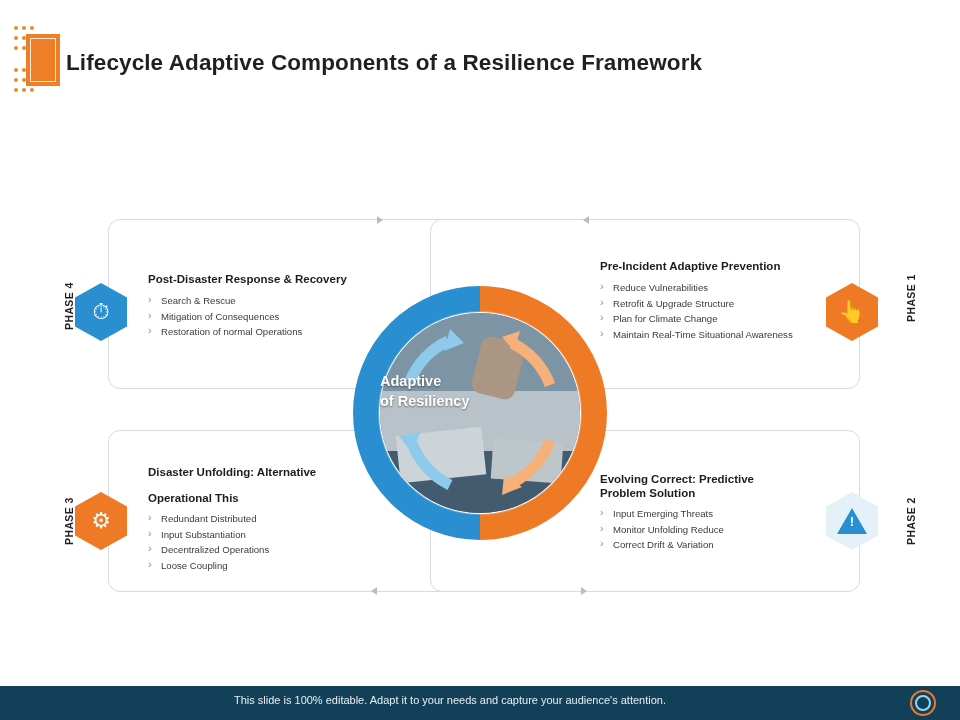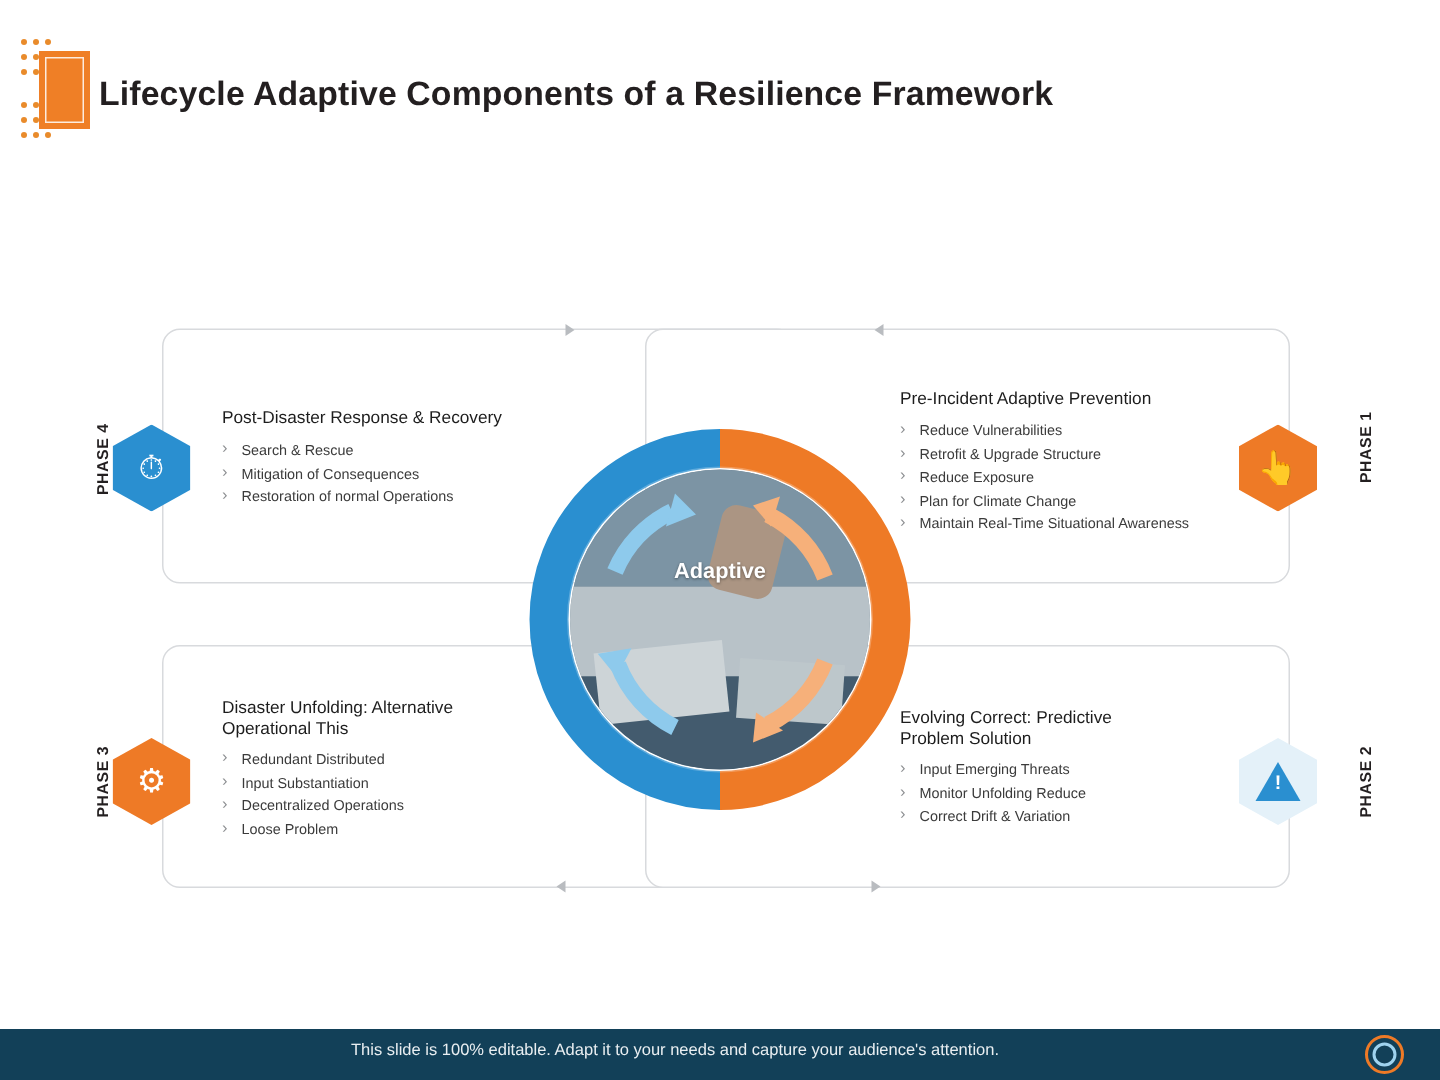--- a/index.html
+++ b/index.html
@@ -48,21 +48,21 @@
   .panel.br{left:430px;top:430px;width:428px;height:160px;}
 
   
   .tick{position:absolute;width:0;height:0;}
   .tick.right{border-top:4px solid transparent;border-bottom:4px solid transparent;border-left:6px solid #b9bcc0;}
   .tick.left{border-top:4px solid transparent;border-bottom:4px solid transparent;border-right:6px solid #b9bcc0;}
 
   
   .block{position:absolute;}
   .block h3{
-    margin:0 0 6px 0;font-size:11.5px;font-weight:normal;color:#1d1d1d;line-height:15px;
+    margin:0 0 6px 0;font-size:11.5px;font-weight:bold;color:#1d1d1d;line-height:15px;
   }
   .block ul{margin:0;padding:0;list-style:none;}
   .block li{
     font-size:9.6px;color:#3b3b3b;line-height:15.5px;
     padding-left:13px;position:relative;white-space:nowrap;
   }
   .block li:before{
     content:"\203A";position:absolute;left:0;top:-1px;color:#8d8f92;font-size:11px;
   }
   .b-tl{left:148px;top:272px;}
@@ -127,21 +127,21 @@
     position:absolute;left:18px;top:118px;width:86px;height:48px;background:#f2f3f2;
     transform:rotate(-6deg);
   }
   .ring-photo .paper2{
     position:absolute;left:112px;top:128px;width:70px;height:40px;background:#dfe3e3;
     transform:rotate(4deg);
   }
   .ring-photo .tint{position:absolute;inset:0;background:rgba(40,70,95,.18);}
   .ring-svg{position:absolute;left:0;top:0;}
   .center-label{
-    position:absolute;left:28px;top:86px;width:200px;text-align:center;
+    position:absolute;left:28px;top:86px;width:200px;text-align:left;
     color:#ffffff;font-size:14.5px;font-weight:bold;line-height:20px;
     text-shadow:0 1px 2px rgba(0,0,0,.45);
   }
 
   
   .footer{
     position:absolute;left:0;top:686px;width:960px;height:34px;background:#124058;
   }
   .footer-text{
     position:absolute;left:0;top:694px;width:900px;text-align:center;
@@ -211,38 +211,37 @@
 
 <div class="phase-label pl1">PHASE 1</div>
 <div class="hex orange hex1">
   <span class="glyph">👆</span>
 </div>
 <div class="block b-tr">
   <h3>Pre-Incident Adaptive Prevention</h3>
   <ul>
     <li>Reduce Vulnerabilities</li>
     <li>Retrofit &amp; Upgrade Structure</li>
-    <li>Reduce Exposure</li>
     <li>Plan for Climate Change</li>
     <li>Maintain Real-Time Situational Awareness</li>
   </ul>
 </div>
 
 <div class="phase-label pl3">PHASE 3</div>
 <div class="hex orange hex3">
   <span class="glyph">⚙</span>
 </div>
 <div class="block b-bl">
-  <h3 style="margin-bottom:0">Disaster Unfolding: Alternative</h3>
+  <h3 style="margin-bottom:12px">Disaster Unfolding: Alternative</h3>
   <h3>Operational This</h3>
   <ul>
     <li>Redundant Distributed</li>
     <li>Input Substantiation</li>
     <li>Decentralized Operations</li>
-    <li>Loose Problem</li>
+    <li>Loose Coupling</li>
   </ul>
 </div>
 
 <div class="phase-label pl2">PHASE 2</div>
 <div class="hex lightblue hex2">
   <div class="warn-tri"></div>
 </div>
 <div class="block b-br">
   <h3 style="margin-bottom:0">Evolving Correct: Predictive</h3>
   <h3>Problem Solution</h3>
@@ -278,20 +277,21 @@
     <polygon points="56,146 70,160 48,166" fill="#8ecaec" transform="rotate(186 58 156)"></polygon>
 
     <path d="M160 58 A78 78 0 0 1 198 100" fill="none" stroke="#f6b07a" stroke-width="11"></path>
     <polygon points="150,52 168,46 162,66" fill="#f6b07a"></polygon>
 
     <path d="M198 156 A78 78 0 0 1 160 198" fill="none" stroke="#f6b07a" stroke-width="11"></path>
     <polygon points="152,190 170,202 150,210" fill="#f6b07a"></polygon>
   </svg>
   <div class="center-label">
     <div>Adaptive</div>
+    <div>of Resiliency</div>
   </div>
 </div>
 
 <div class="footer"></div>
 <div class="footer-text">This slide is 100% editable. Adapt it to your needs and capture your audience's attention.</div>
 <svg class="footer-circle" viewBox="0 0 30 30">
   <circle cx="15" cy="15" r="12" fill="none" stroke="#ee7a26" stroke-width="2"></circle>
   <circle cx="15" cy="15" r="7" fill="none" stroke="#9fd3ef" stroke-width="2"></circle>
 </svg>
 

